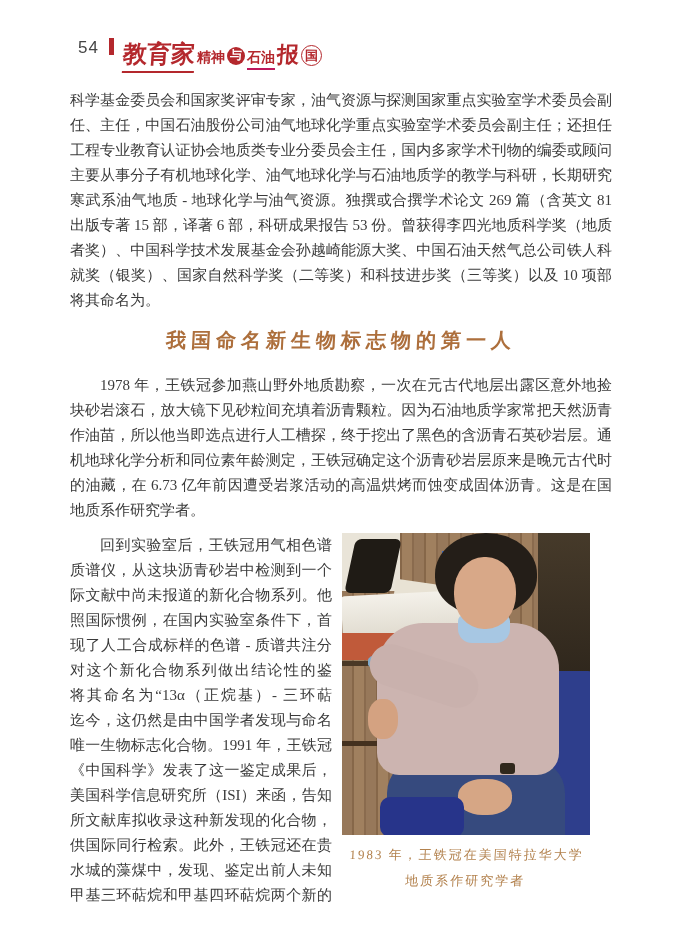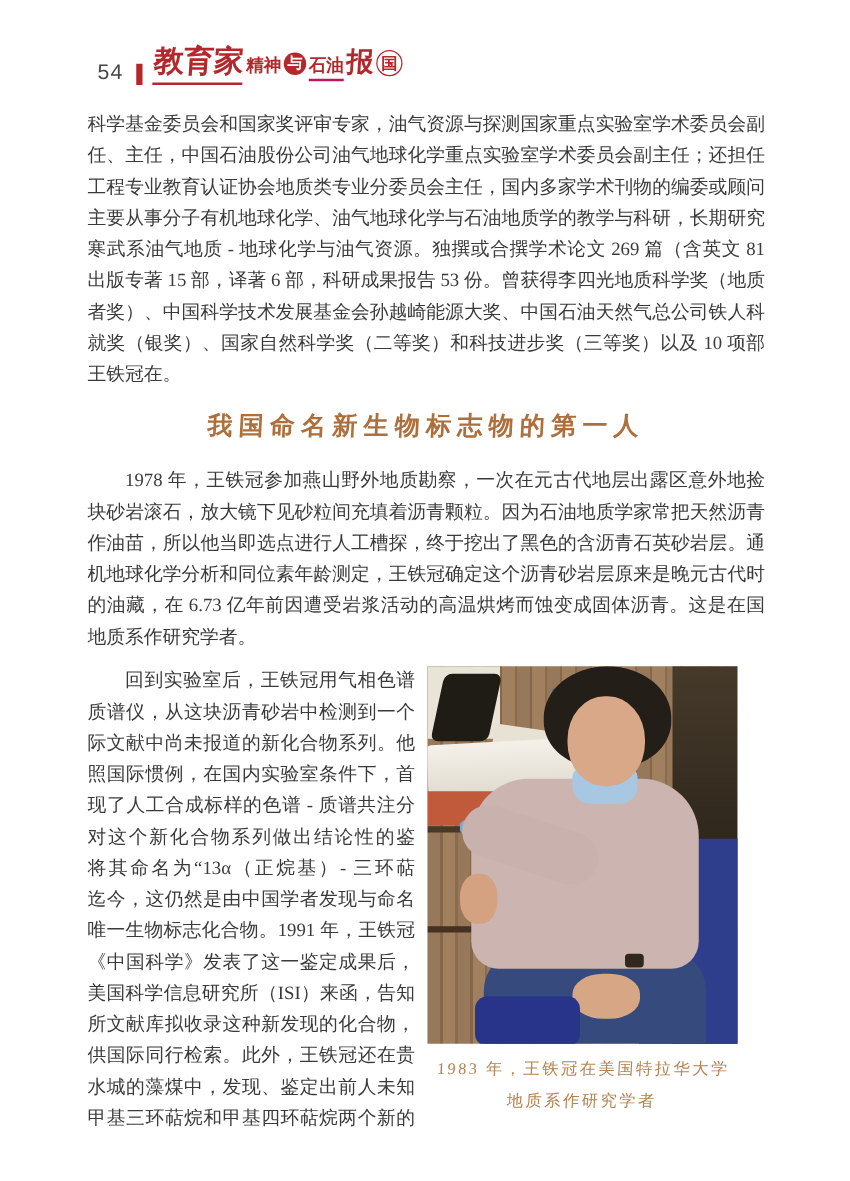--- a/index.html
+++ b/index.html
@@ -8,21 +8,21 @@
     width:680px;height:945px;
     background:#ffffff;
     box-sizing:border-box;
     padding:38px 68px 0 70px;
     outline:1px solid #ececec;
     font-family:"Liberation Serif", serif;
     color:#3a3a3a;
     overflow:hidden;
   }
   
-  .header{display:flex;align-items:flex-end;height:30px;margin-bottom:20px;margin-left:8px;}
+  .header{display:flex;align-items:flex-start;height:30px;margin-bottom:20px;margin-left:8px;}
   .page-num{font-family:"Liberation Sans", sans-serif;font-size:17px;color:#454545;letter-spacing:1px;}
   .red-bar{width:5px;height:17px;background:#b4282d;margin:0 9px 0 10px;}
   .masthead{display:inline-flex;align-items:baseline;color:#b4282d;white-space:nowrap;}
   .masthead .seg1{font-size:24px;font-weight:bold;border-bottom:2px solid #b4282d;padding-bottom:1px;transform:skewX(-4deg);}
   .masthead .seg2{font-size:14px;font-weight:bold;margin-left:2px;}
   .masthead .seg3{display:inline-flex;align-items:center;justify-content:center;width:18px;height:18px;border-radius:50%;background:#b4282d;color:#fff;font-size:12px;font-weight:bold;margin:0 2px;align-self:center;}
   .masthead .seg4{font-size:14px;font-weight:bold;border-bottom:2px solid #be185d;padding-bottom:1px;}
   .masthead .seg5{font-size:22px;font-weight:bold;margin-left:2px;transform:skewX(-4deg);}
   .masthead .seg6{display:inline-flex;align-items:center;justify-content:center;width:19px;height:19px;border:1.5px solid #b4282d;border-radius:50%;font-size:13px;font-weight:bold;margin-left:2px;align-self:center;}
   
@@ -92,21 +92,21 @@
 
   <div class="para flush-last">
       <div class="line">科学基金委员会和国家奖评审专家，油气资源与探测国家重点实验室学术委员会副主</div>
       <div class="line">任、主任，中国石油股份公司油气地球化学重点实验室学术委员会副主任；还担任中国</div>
       <div class="line">工程专业教育认证协会地质类专业分委员会主任，国内多家学术刊物的编委或顾问等。</div>
       <div class="line">主要从事分子有机地球化学、油气地球化学与石油地质学的教学与科研，长期研究前</div>
       <div class="line">寒武系油气地质 - 地球化学与油气资源。独撰或合撰学术论文 269 篇（含英文 81 篇），</div>
       <div class="line">出版专著 15 部，译著 6 部，科研成果报告 53 份。曾获得李四光地质科学奖（地质研究</div>
       <div class="line">者奖）、中国科学技术发展基金会孙越崎能源大奖、中国石油天然气总公司铁人科技成</div>
       <div class="line">就奖（银奖）、国家自然科学奖（二等奖）和科技进步奖（三等奖）以及 10 项部级科</div>
-      <div class="line">王铁冠在。</div>
+      <div class="line">将其命名为。</div>
     </div>
 
   <div class="section-heading">我国命名新生物标志物的第一人</div>
 
   <div class="para flush-last indent-first">
       <div class="line">1978 年，王铁冠参加燕山野外地质勘察，一次在元古代地层出露区意外地捡到一</div>
       <div class="line">块砂岩滚石，放大镜下见砂粒间充填着沥青颗粒。因为石油地质学家常把天然沥青看</div>
       <div class="line">作油苗，所以他当即选点进行人工槽探，终于挖出了黑色的含沥青石英砂岩层。通过有</div>
       <div class="line">机地球化学分析和同位素年龄测定，王铁冠确定这个沥青砂岩层原来是晚元古代时期</div>
       <div class="line">的油藏，在 6.73 亿年前因遭受岩浆活动的高温烘烤而蚀变成固体沥青。这是在国内发</div>

